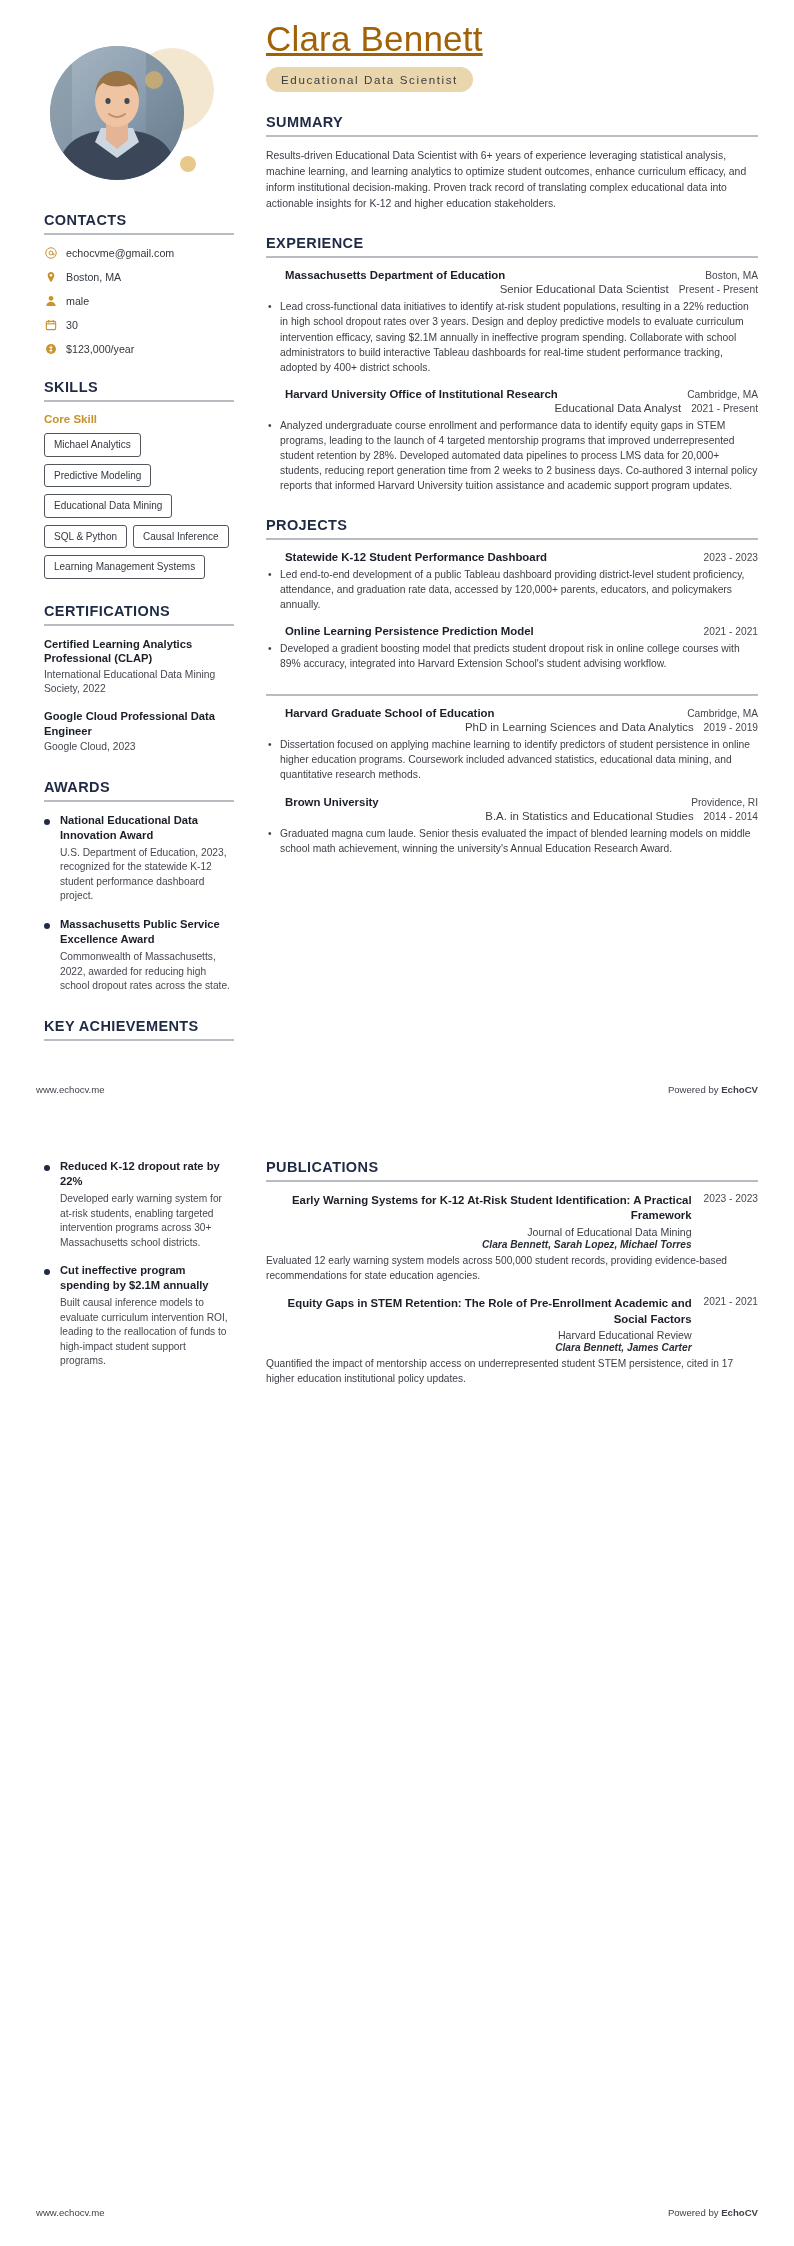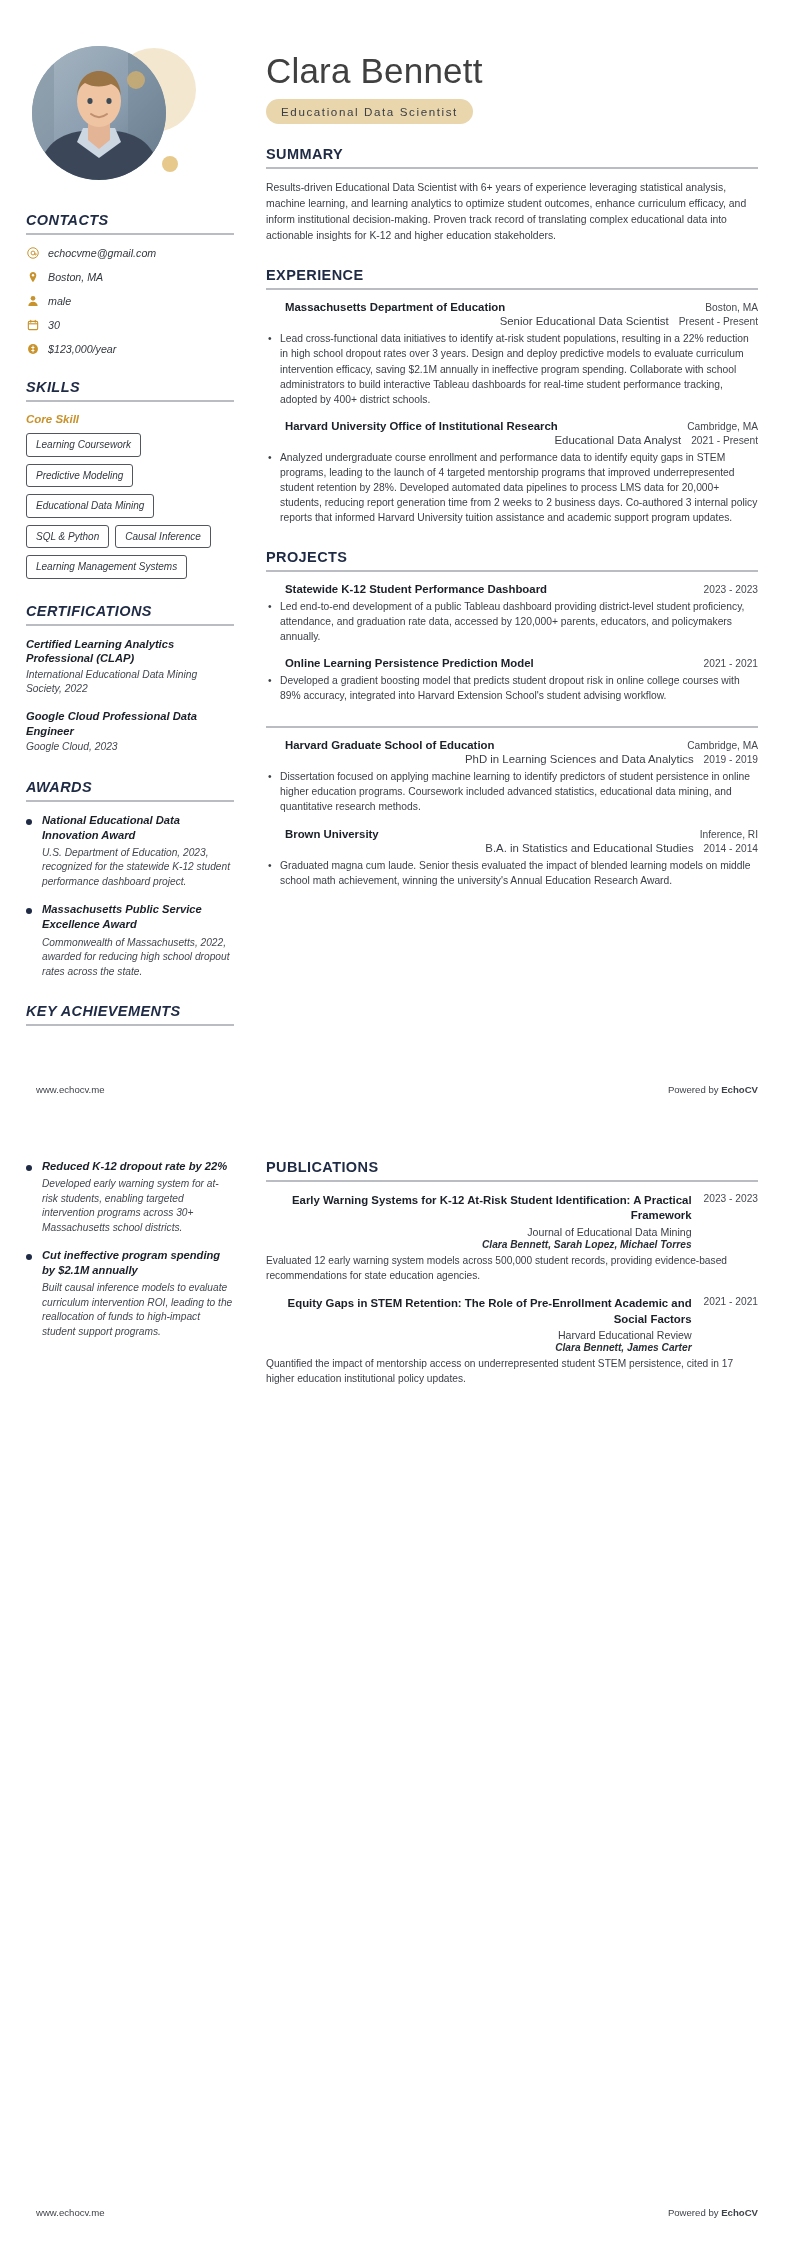--- a/index.html
+++ b/index.html
@@ -16,21 +16,21 @@
     background: #fff;
     overflow: hidden;
   }
 
   
   .sheet { position: relative; width: 794px; }
   .sheet-1 { height: 1123px; }
   .sheet-2 { height: 1123px; }
 
   .cols { display: flex; align-items: flex-start; }
-  .sidebar { width: 252px; padding-left: 26px; padding-right: 18px; flex: 0 0 252px; font-style: italic; }
+  .sidebar { width: 252px; padding-left: 44px; padding-right: 18px; flex: 0 0 252px; }
   .main { flex: 1 1 auto; padding-left: 14px; padding-right: 36px; }
 
   
   .photo-wrap {
     position: relative;
     margin-top: 38px;
     margin-left: 6px;
     width: 150px;
     height: 150px;
   }
@@ -150,24 +150,25 @@
     font-size: 10.2px;
     color: #44484f;
     line-height: 1.42;
     margin-top: 3px;
   }
 
   
   .name {
     font-size: 35px;
     font-weight: normal;
-    color: #404040;
+    color: #a16207;
     letter-spacing: 0.2px;
-    margin-top: 52px;
+    margin-top: 20px;
     line-height: 1.08;
+    text-decoration: underline;
   }
   .title-badge {
     display: inline-block;
     background: #e9d6ad;
     color: #3a3d42;
     font-size: 11.6px;
     letter-spacing: 1.6px;
     padding: 6px 15px 6px;
     border-radius: 14px;
     margin-top: 9px;
@@ -378,21 +379,21 @@
             </span>
             <span>$123,000/year</span>
           </div>
         </div>
 
         <div class="side-sec">
           <div class="sec-h">SKILLS</div>
           <div class="sec-rule"></div>
           <div class="skill-group-title">Core Skill</div>
           <div class="chips">
-            <span class="chip">Learning Coursework</span>
+            <span class="chip">Michael Analytics</span>
             <span class="chip">Predictive Modeling</span>
             <span class="chip">Educational Data Mining</span>
             <span class="chip">SQL &amp; Python</span>
             <span class="chip">Causal Inference</span>
             <span class="chip">Learning Management Systems</span>
           </div>
         </div>
 
         <div class="side-sec">
           <div class="sec-h">CERTIFICATIONS</div>
@@ -536,21 +537,21 @@
               <div class="b-row">
                 <span class="b-mark">•</span>
                 <span>Dissertation focused on applying machine learning to identify predictors of student persistence in online higher education programs. Coursework included advanced statistics, educational data mining, and quantitative research methods.</span>
               </div>
             </div>
           </div>
 
           <div class="entry">
             <div class="entry-head">
               <span class="entry-org">Brown University</span>
-              <span class="entry-right">Inference, RI</span>
+              <span class="entry-right">Providence, RI</span>
             </div>
             <div class="entry-sub-row">
               <span class="entry-role">B.A. in Statistics and Educational Studies</span>
               <span class="entry-dates">2014 - 2014</span>
             </div>
             <div class="b-list">
               <div class="b-row">
                 <span class="b-mark">•</span>
                 <span>Graduated magna cum laude. Senior thesis evaluated the impact of blended learning models on middle school math achievement, winning the university's Annual Education Research Award.</span>
               </div>

